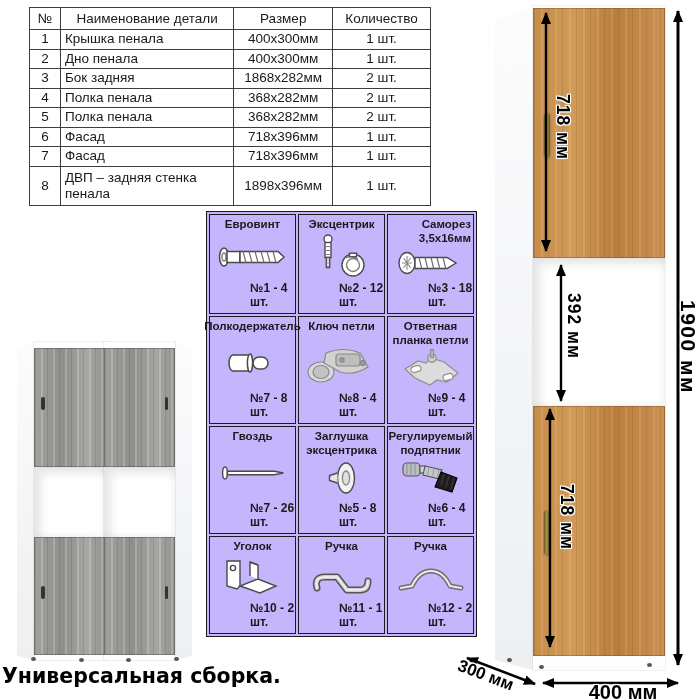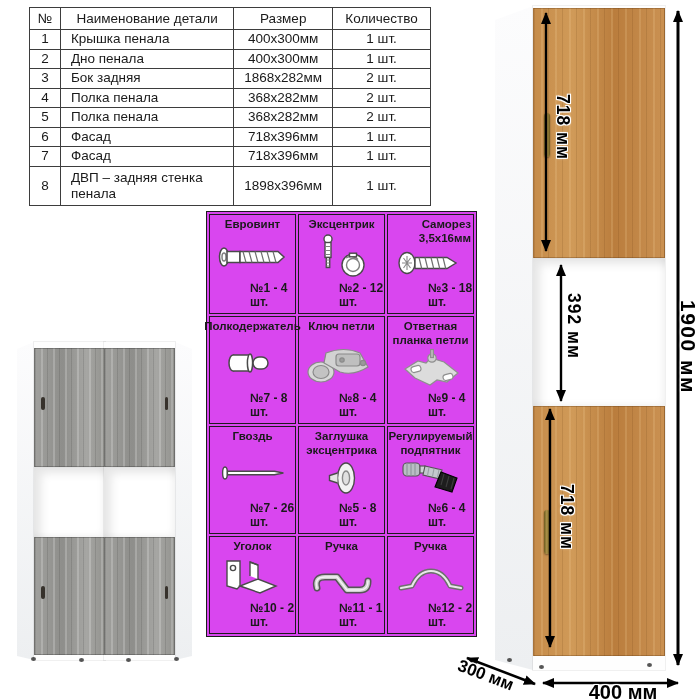--- a/index.html
+++ b/index.html
@@ -5,28 +5,28 @@
   html,body{margin:0;padding:0;background:#fff;}
   #sheet{position:relative;width:700px;height:700px;background:#fff;overflow:hidden;
          font-family:"Liberation Sans",sans-serif;color:#1a1a1a;}
 
   
   #parts-table{position:absolute;left:29px;top:7px;width:402px;border-collapse:collapse;
                font-size:13.5px;line-height:1.15;}
   #parts-table th,#parts-table td{border:1.6px solid #3d3d3d;padding:1px 4px;font-weight:normal;}
   #parts-table th{height:19px;text-align:center;}
   #parts-table td{height:16.5px;text-align:center;}
-  #parts-table td.c1{text-align:left;padding-left:10px;}
+  #parts-table td.c1{text-align:left;padding-left:4px;}
   #parts-table tr.tall td{height:36px;}
   #parts-table col.w0{width:31px;} #parts-table col.w1{width:174px;}
   #parts-table col.w2{width:99px;} #parts-table col.w3{width:98px;}
 
   
   #hw-table{position:absolute;left:206px;top:211px;width:271px;height:393px;
-            border-collapse:separate;border-spacing:2.5px;background:#d946ef;
+            border-collapse:separate;border-spacing:2.5px;background:#c4b5fd;
             border:1.6px solid #1c1c1c;table-layout:fixed;}
   #hw-table td{border:1.6px solid #1c1c1c;vertical-align:top;padding:0;height:92px;}
   .hw-cell-inner{display:flex;flex-direction:column;height:100%;align-items:center;}
   .hw-title{font-weight:bold;font-size:11.5px;line-height:1.18;text-align:center;
             padding:3px 2px 0 2px;min-height:15px;}
   .hw-title.left{align-self:stretch;text-align:right;padding-left:6px;}
   .hw-art{flex:1;display:flex;align-items:center;justify-content:center;width:100%;}
   .hw-count{font-weight:bold;font-size:12px;padding-bottom:4px;margin-left:40px;}
 
   
@@ -409,14 +409,15 @@
     <line x1="17" y1="658" x2="85" y2="684" stroke="#000" stroke-width="2.6" marker-start="url(#arr)" marker-end="url(#arr)"></line>
   </svg>
 
   <div class="dim v" id="dim-718-top" style="left:552px;top:94px;">718 мм</div>
   <div class="dim v" id="dim-392" style="left:563px;top:293px;">392 мм</div>
   <div class="dim v" id="dim-718-bot" style="left:556px;top:484px;">718 мм</div>
   <div class="dim v" id="dim-1900" style="left:676px;top:300px;">1900 мм</div>
   <div class="dim" id="dim-400" style="left:558px;top:681px;">400 мм</div>
   <div class="dim" id="dim-300" style="left:462px;top:656px;">300 мм</div>
 
+  <div id="caption">Универсальная сборка.</div>
 
 </div>
 
 </body></html>

